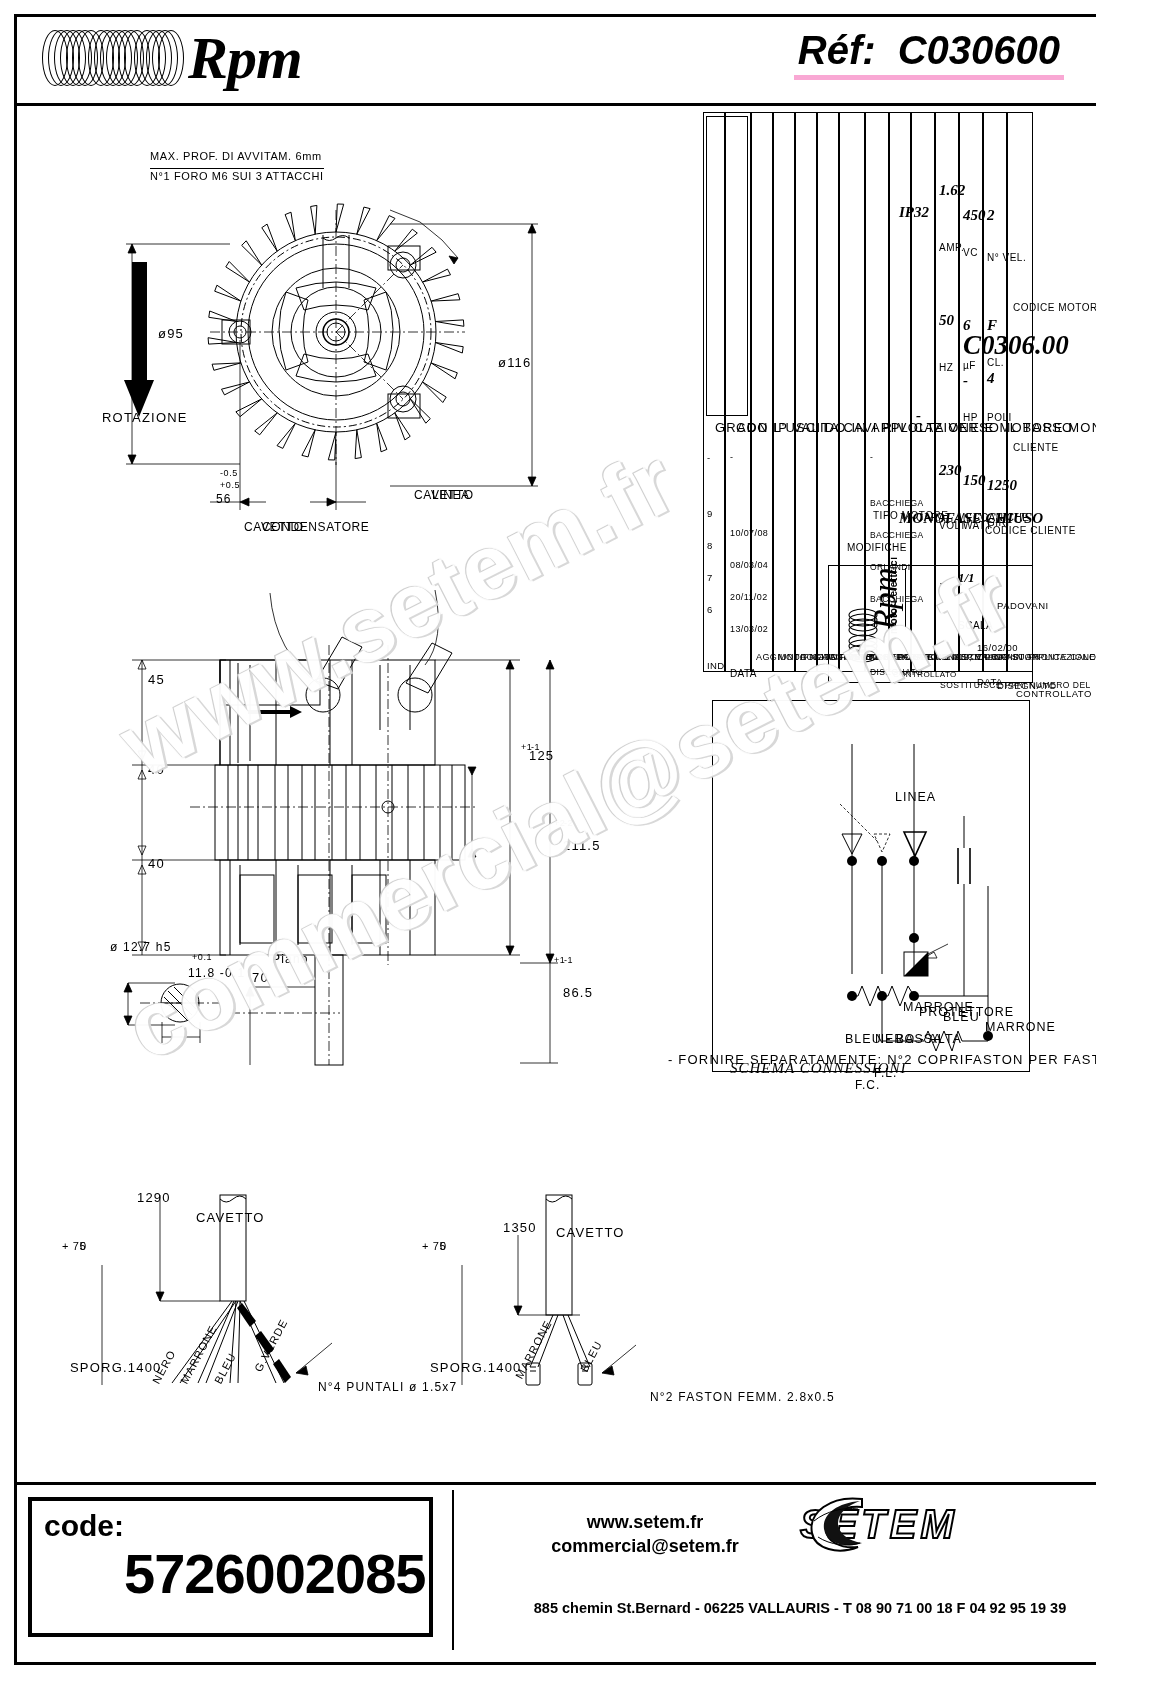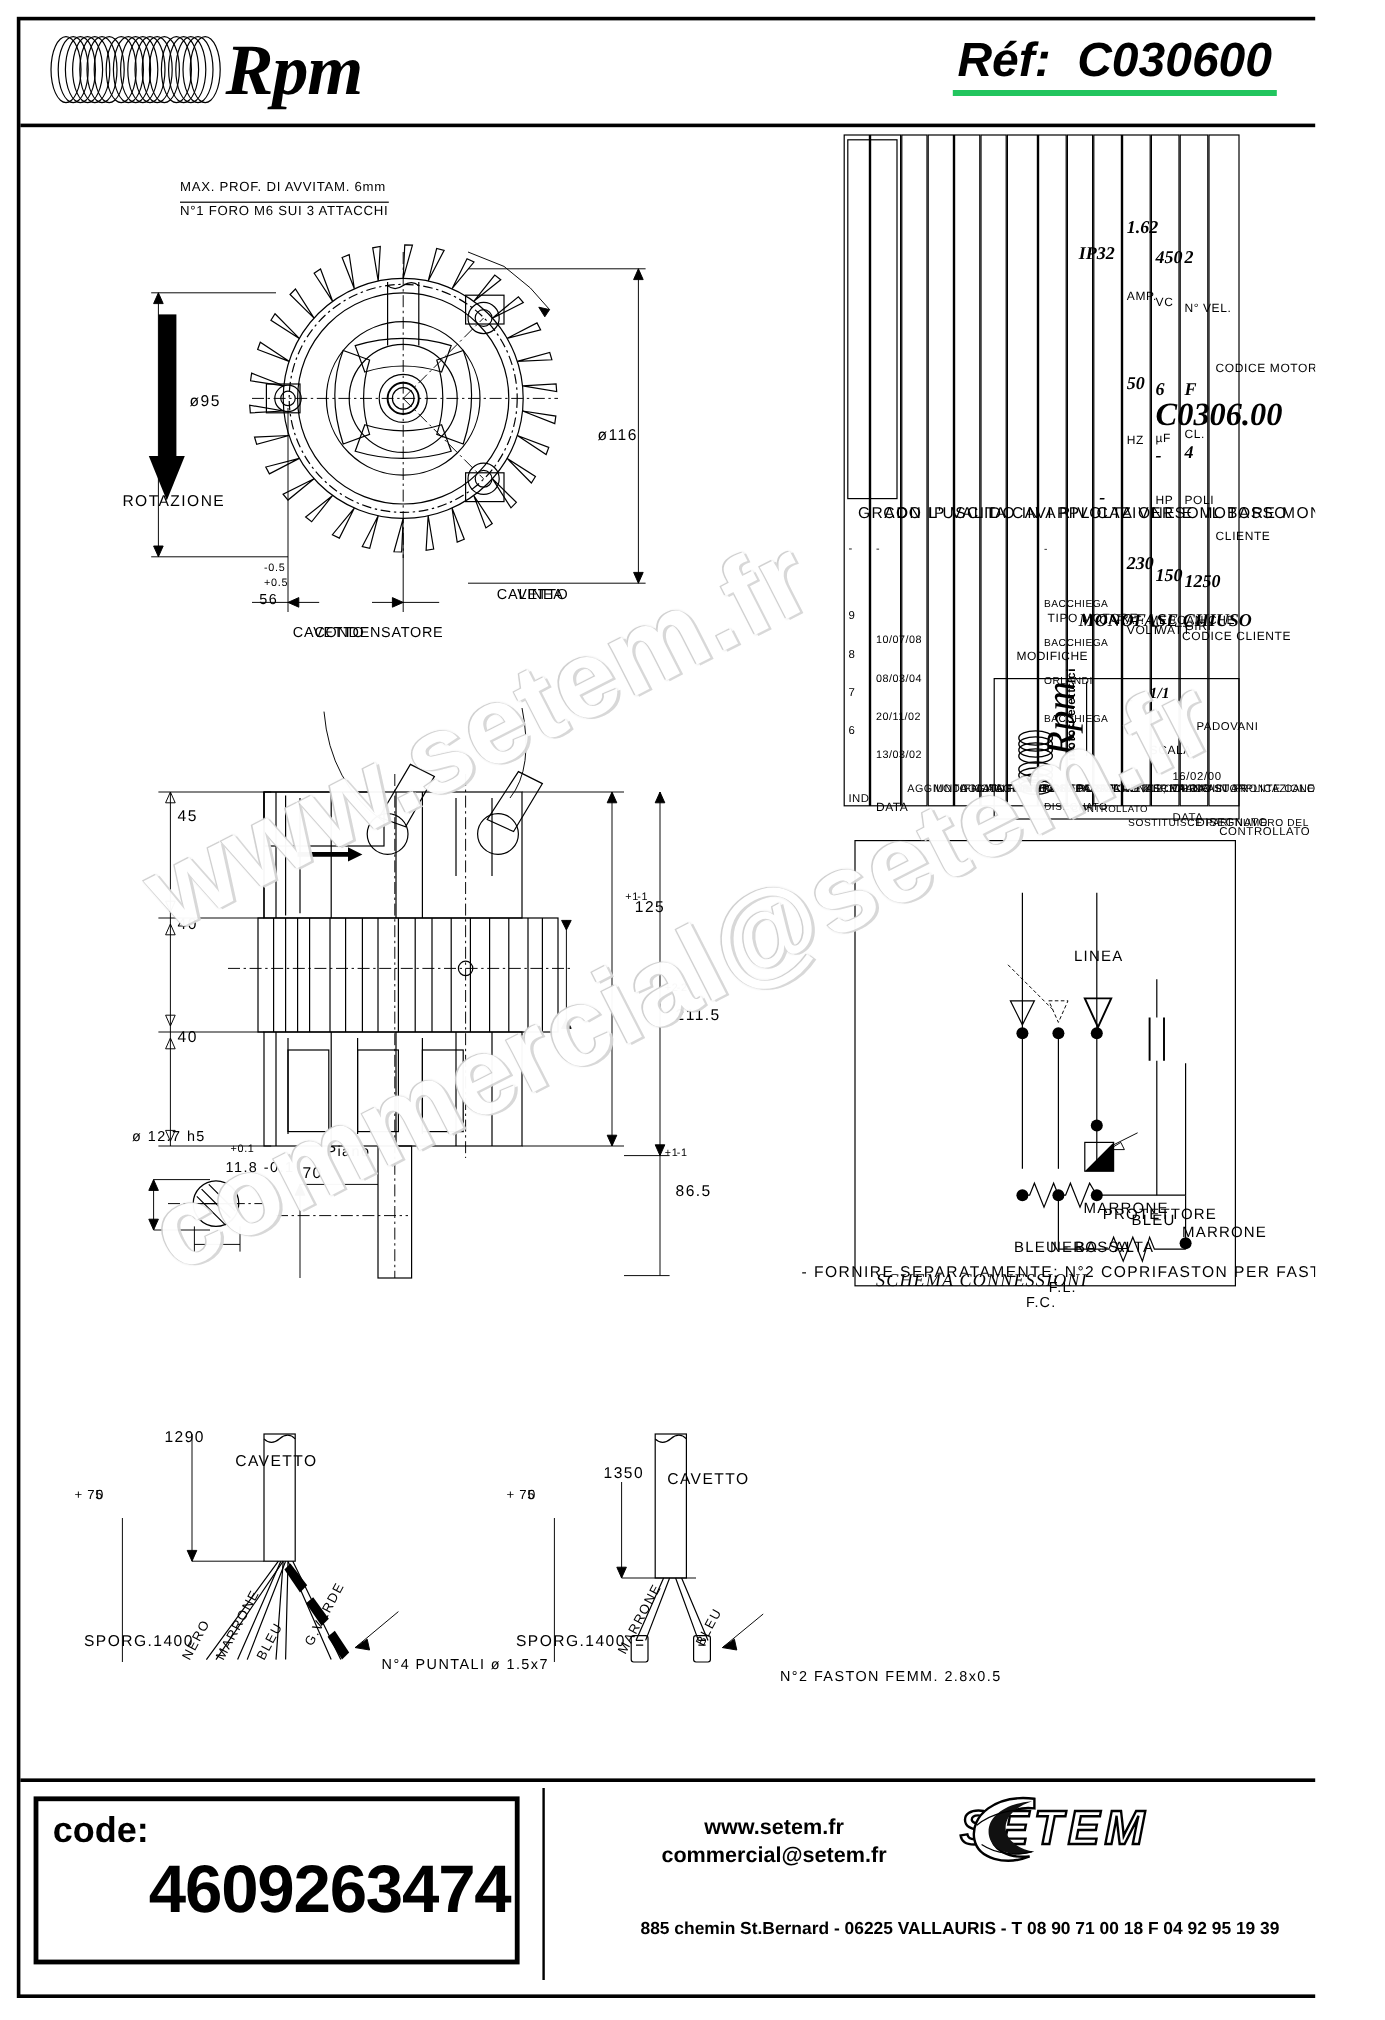--- a/index.html
+++ b/index.html
@@ -7,21 +7,21 @@
   #page{position:relative;width:1096px;height:1683px;background:#fff;overflow:hidden;}
   .frame{position:absolute;left:14px;top:14px;width:1122px;height:1651px;border:3px solid #000;box-sizing:border-box;}
   .hdr-rule{position:absolute;left:17px;top:103px;width:1116px;height:3px;background:#000;}
   .foot-rule{position:absolute;left:17px;top:1482px;width:1116px;height:3px;background:#000;}
 
   
   .rpm-logo{position:absolute;left:42px;top:28px;display:flex;align-items:center;}
   .coil{position:relative;width:140px;height:56px;}
   .coil i{position:absolute;top:0;width:26px;height:56px;border:1.6px solid #000;border-radius:50%/50%;box-sizing:border-box;}
   .rpm-word{font-family:"Liberation Serif",serif;font-style:italic;font-weight:bold;font-size:60px;letter-spacing:-1px;line-height:1;margin-left:6px;}
-  .ref-box{position:absolute;right:32px;top:28px;font-family:"Liberation Sans",sans-serif;font-style:italic;font-weight:bold;font-size:40px;border-bottom:5px solid #22c55e;padding:0 4px 2px 4px;white-space:nowrap;}
+  .ref-box{position:absolute;right:32px;top:28px;font-family:"Liberation Sans",sans-serif;font-style:italic;font-weight:bold;font-size:40px;border-bottom:5px solid #f9a8d4;padding:0 4px 2px 4px;white-space:nowrap;}
   .ref-box .rlab{margin-right:22px;}
 
   
   .r90{transform:rotate(-90deg);transform-origin:0 0;white-space:nowrap;}
   .r270{transform:rotate(90deg);transform-origin:0 0;white-space:nowrap;}
   .r180{transform:rotate(180deg);white-space:nowrap;}
   .tt{position:absolute;font-family:"Liberation Sans",sans-serif;font-size:11px;letter-spacing:.6px;}
   .dim{position:absolute;font-family:"Liberation Sans",sans-serif;font-size:13px;letter-spacing:1.2px;}
 
   svg{position:absolute;overflow:visible;}
@@ -791,21 +791,21 @@
   </div>
   <div class="dim" style="left:650px;top:1390px;font-size:12px;">
     <span class="r90">N°2 FASTON FEMM. 2.8x0.5</span>
   </div>
 
   <div class="wm wm1">www.setem.fr</div>
   <div class="wm wm2">commercial@setem.fr</div>
 
   <div class="codebox">
     <div class="code-lab">code:</div>
-    <div class="code-num">4609263474</div>
+    <div class="code-num">5726002085</div>
   </div>
   <div class="f-sep"></div>
   <div class="f-web">
     <div>www.setem.fr</div>
     <div>commercial@setem.fr</div>
   </div>
   <div class="f-addr">885 chemin St.Bernard  -  06225 VALLAURIS  -  T 08 90 71 00 18   F 04 92 95 19 39</div>
   <div class="setem-logo">
     <svg width="96" height="64">
       <path d="M62,6 C30,2 8,20 12,40 C15,56 38,62 58,54 C40,56 26,48 26,36 C26,22 44,12 62,14 z" fill="#fff" stroke="#000" stroke-width="2"></path>

